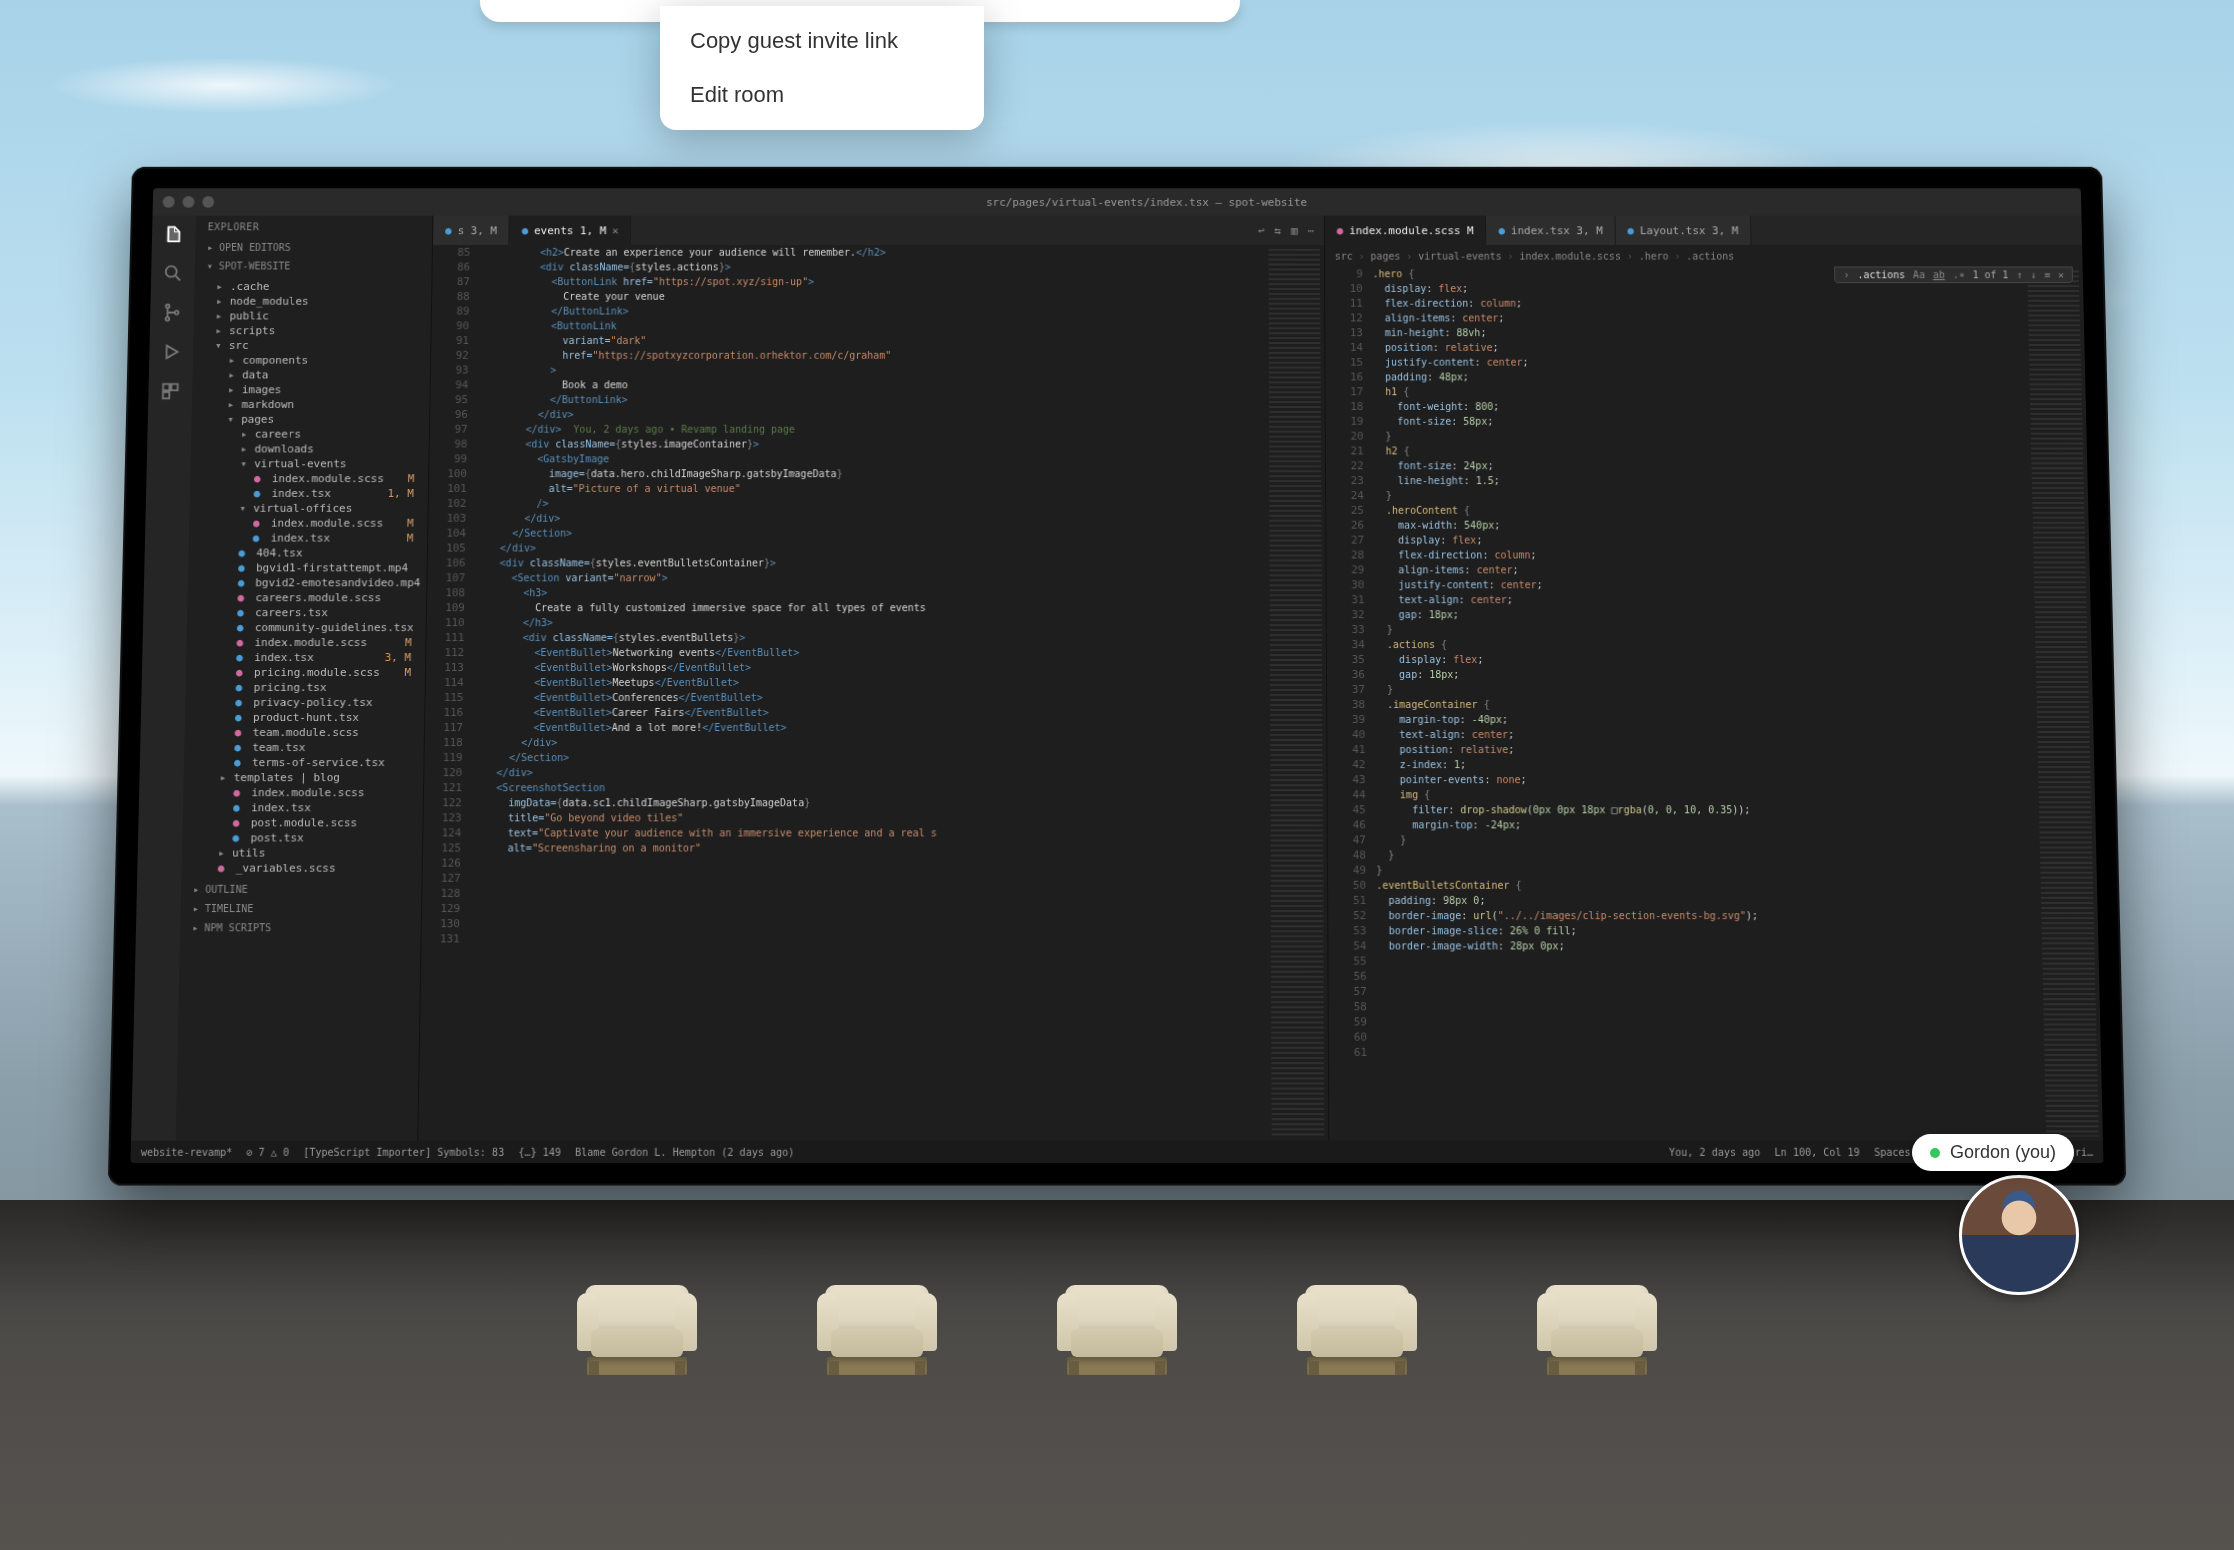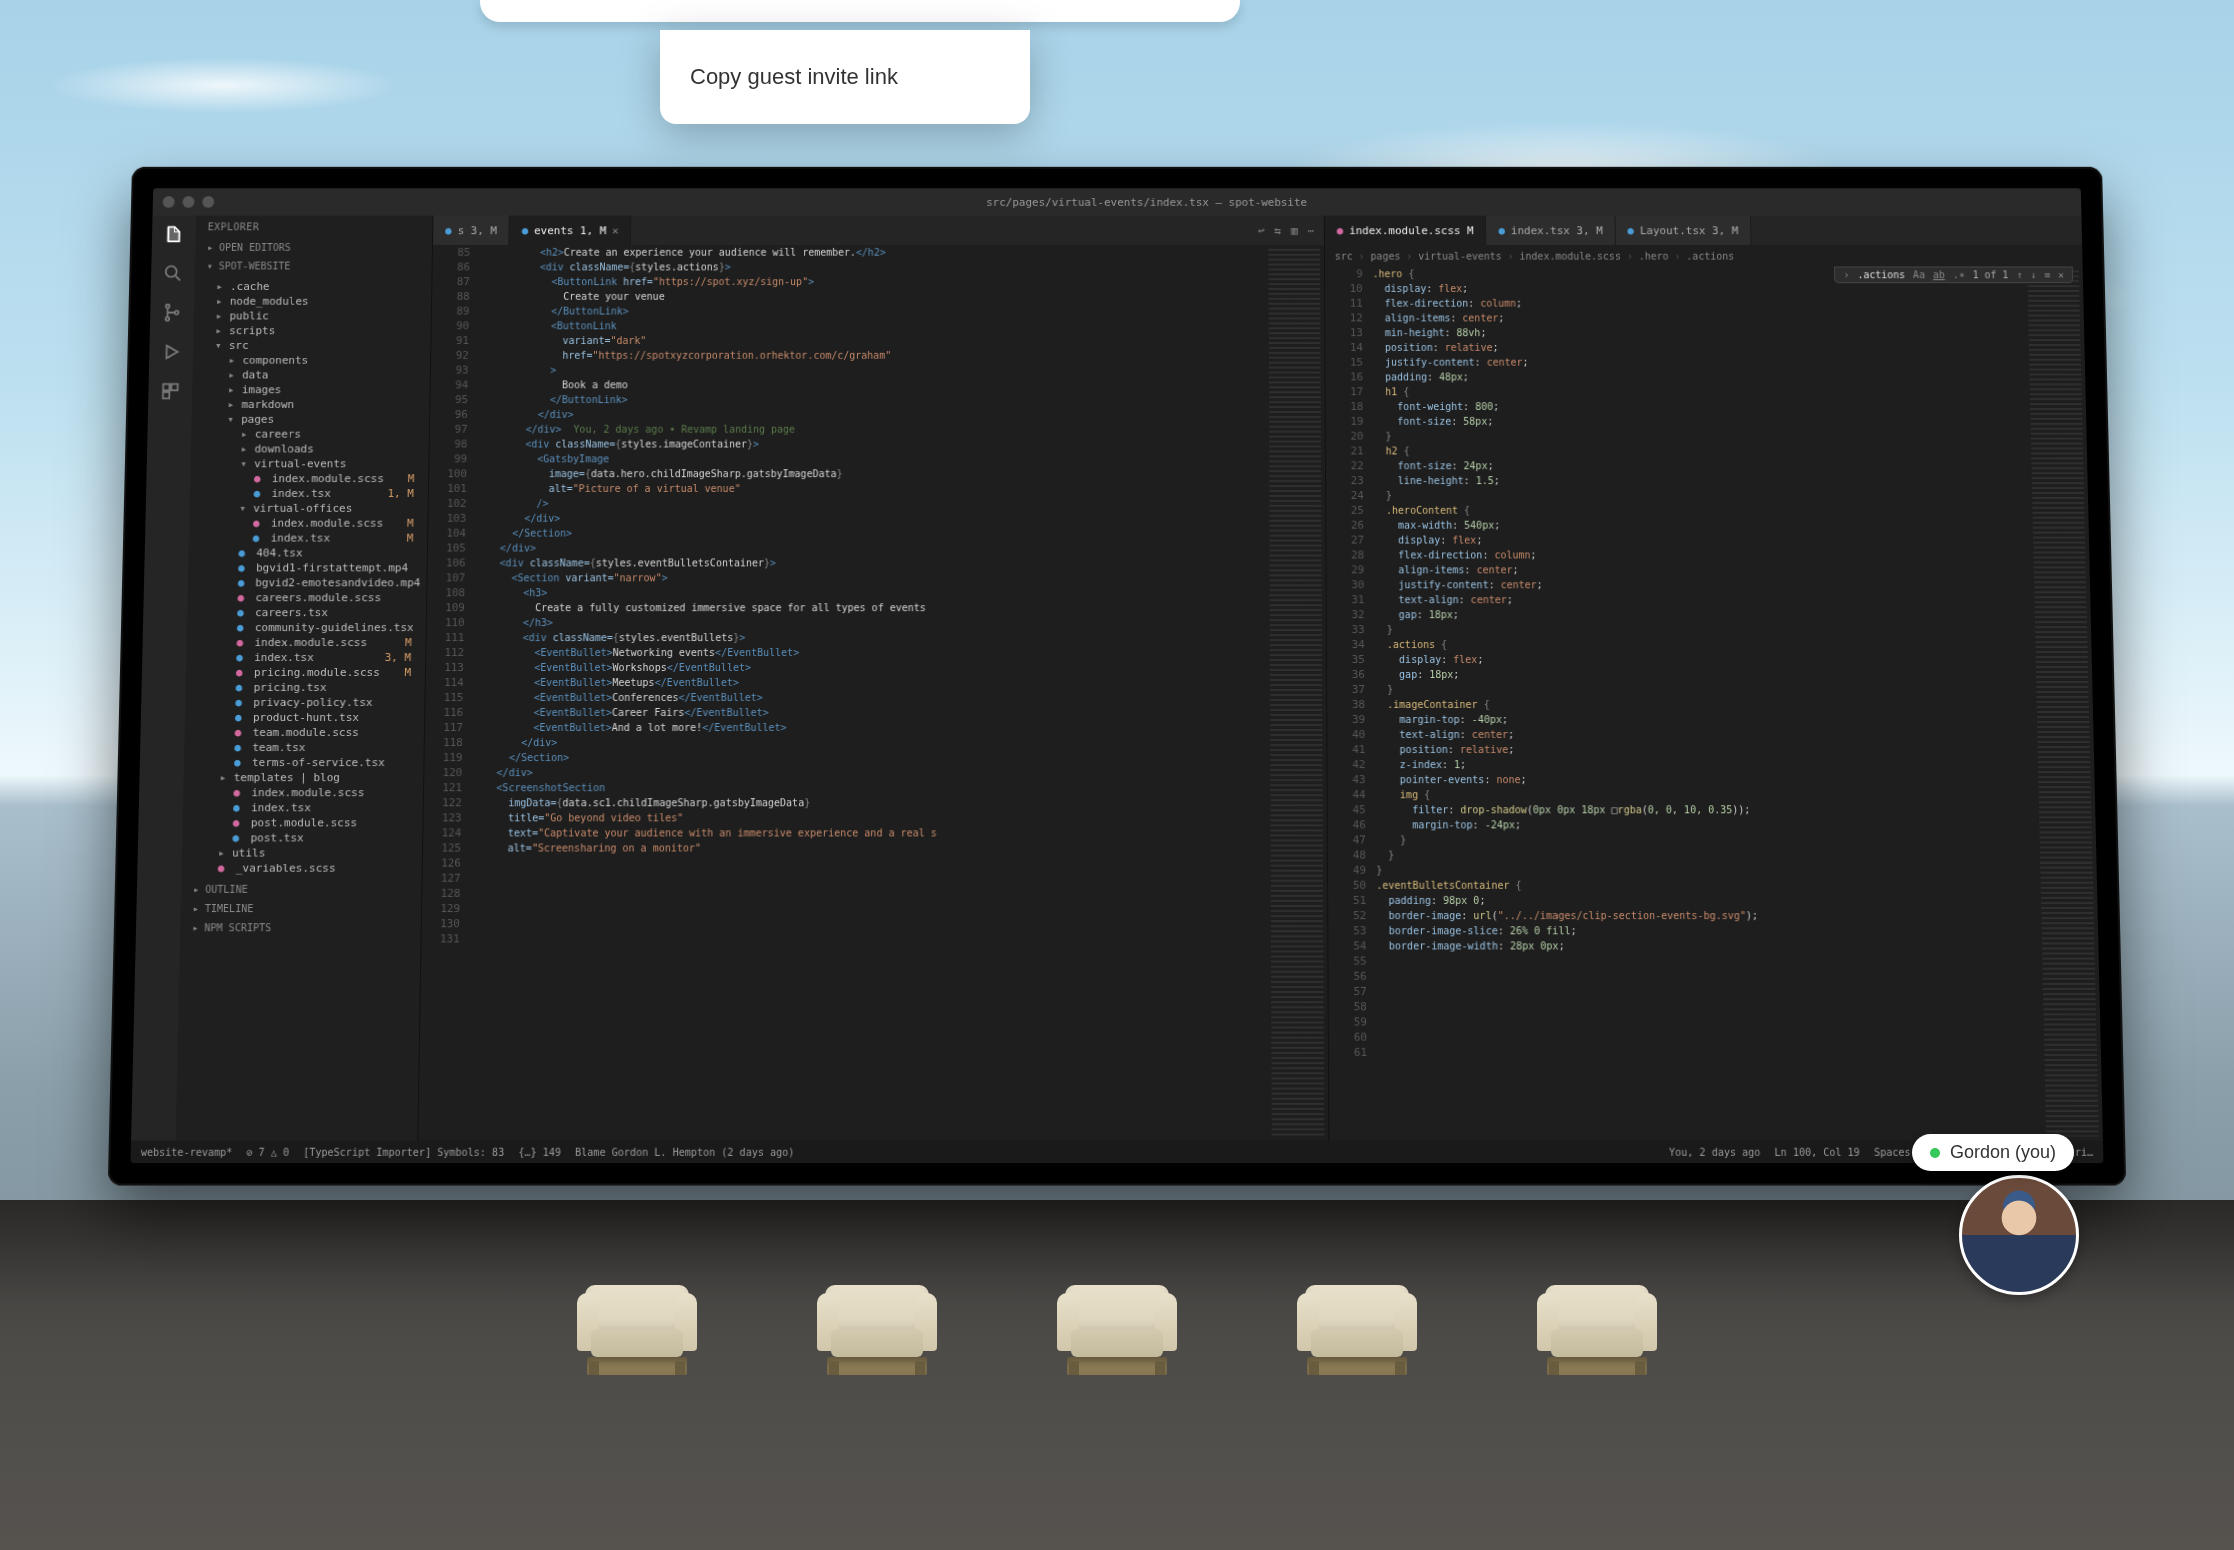--- a/index.html
+++ b/index.html
@@ -122,25 +122,24 @@
   .chair .back{ position:absolute; top:0; left:8px; right:8px; height:50px; background:linear-gradient(to bottom, #e8e0ca, #dcd3ba); border-radius:10px 10px 6px 6px; box-shadow:inset 0 -8px 10px rgba(0,0,0,0.1);}
   .chair .arm{ position:absolute; top:8px; width:22px; height:58px; background:linear-gradient(to bottom, #e8e0ca, #d0c6aa); border-radius:10px 10px 4px 4px;}
   .chair .arm.l{ left:0;} .chair .arm.r{ right:0;}
   .chair .seat{ position:absolute; bottom:18px; left:14px; right:14px; height:28px; background:linear-gradient(to bottom, #d3caaf, #c4ba9d); border-radius:6px;}
   .chair .base{ position:absolute; bottom:0; left:10px; right:10px; height:18px; background:#8a7a54; border-radius:2px; box-shadow:inset 0 4px 6px rgba(0,0,0,0.3);}
   .chair .leg{ position:absolute; bottom:0; width:10px; height:14px; background:#6a5c3e;}
   .chair .leg.l{left:12px;} .chair .leg.r{right:12px;}
 
   
   .context-menu{
-    position:absolute; top:6px; left:660px; width:370px;
+    position:absolute; top:6px; left:660px; width:324px;
     background:#fff; border-radius:0 0 16px 16px; box-shadow:0 10px 40px rgba(0,0,0,0.25);
-    padding:20px 10px; z-index:20;
+    padding:8px 10px; z-index:20;
     font-family:-apple-system,sans-serif;
-    margin-top:24px;
   }
   .context-menu .mi{ padding:14px 20px; font-size:22px; color:#333; border-radius:10px;}
   .context-menu .mi:hover, .context-menu .mi.hover{ background:#eee;}
 
   
   .presence-pill{
     position:absolute; top:1134px; right:160px; 
     background:#fff; border-radius:999px; padding:8px 18px; box-shadow:0 4px 12px rgba(0,0,0,0.2);
     display:flex; align-items:center; gap:10px; font-size:18px; color:#333;
     z-index:30; font-family:-apple-system,sans-serif;
@@ -648,20 +647,21 @@
         <div class="base"></div>
         <div class="leg l"></div>
         <div class="leg r"></div>
       </div>
     </div>
 
   <div class="top-hint"></div>
 
   <div class="context-menu" id="ctx">
       <div class="mi">Copy guest invite link</div>
+      <div class="mi">Edit room</div>
     </div>
 
   <div class="presence-pill">
     <span class="dot"></span>
     <span>Gordon (you)</span>
   </div>
   <div class="avatar-circle"></div>
 
 </div>
 

